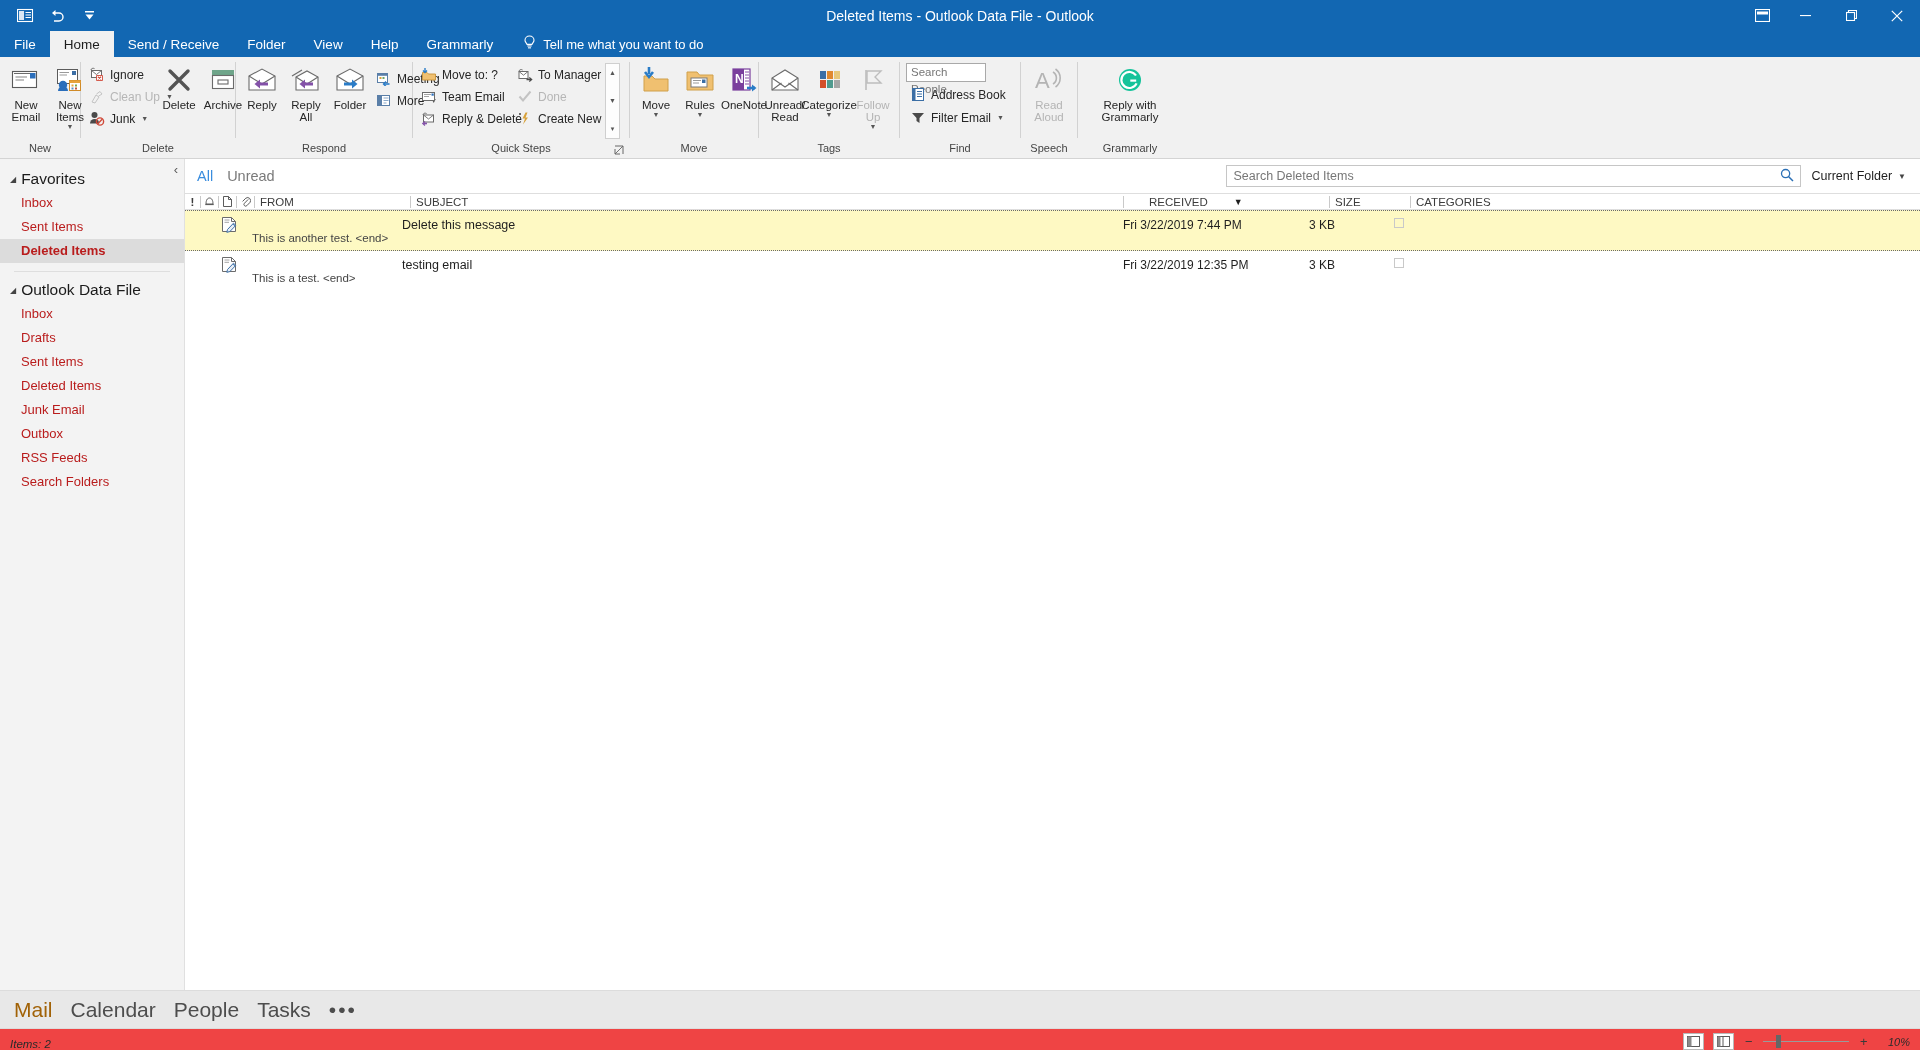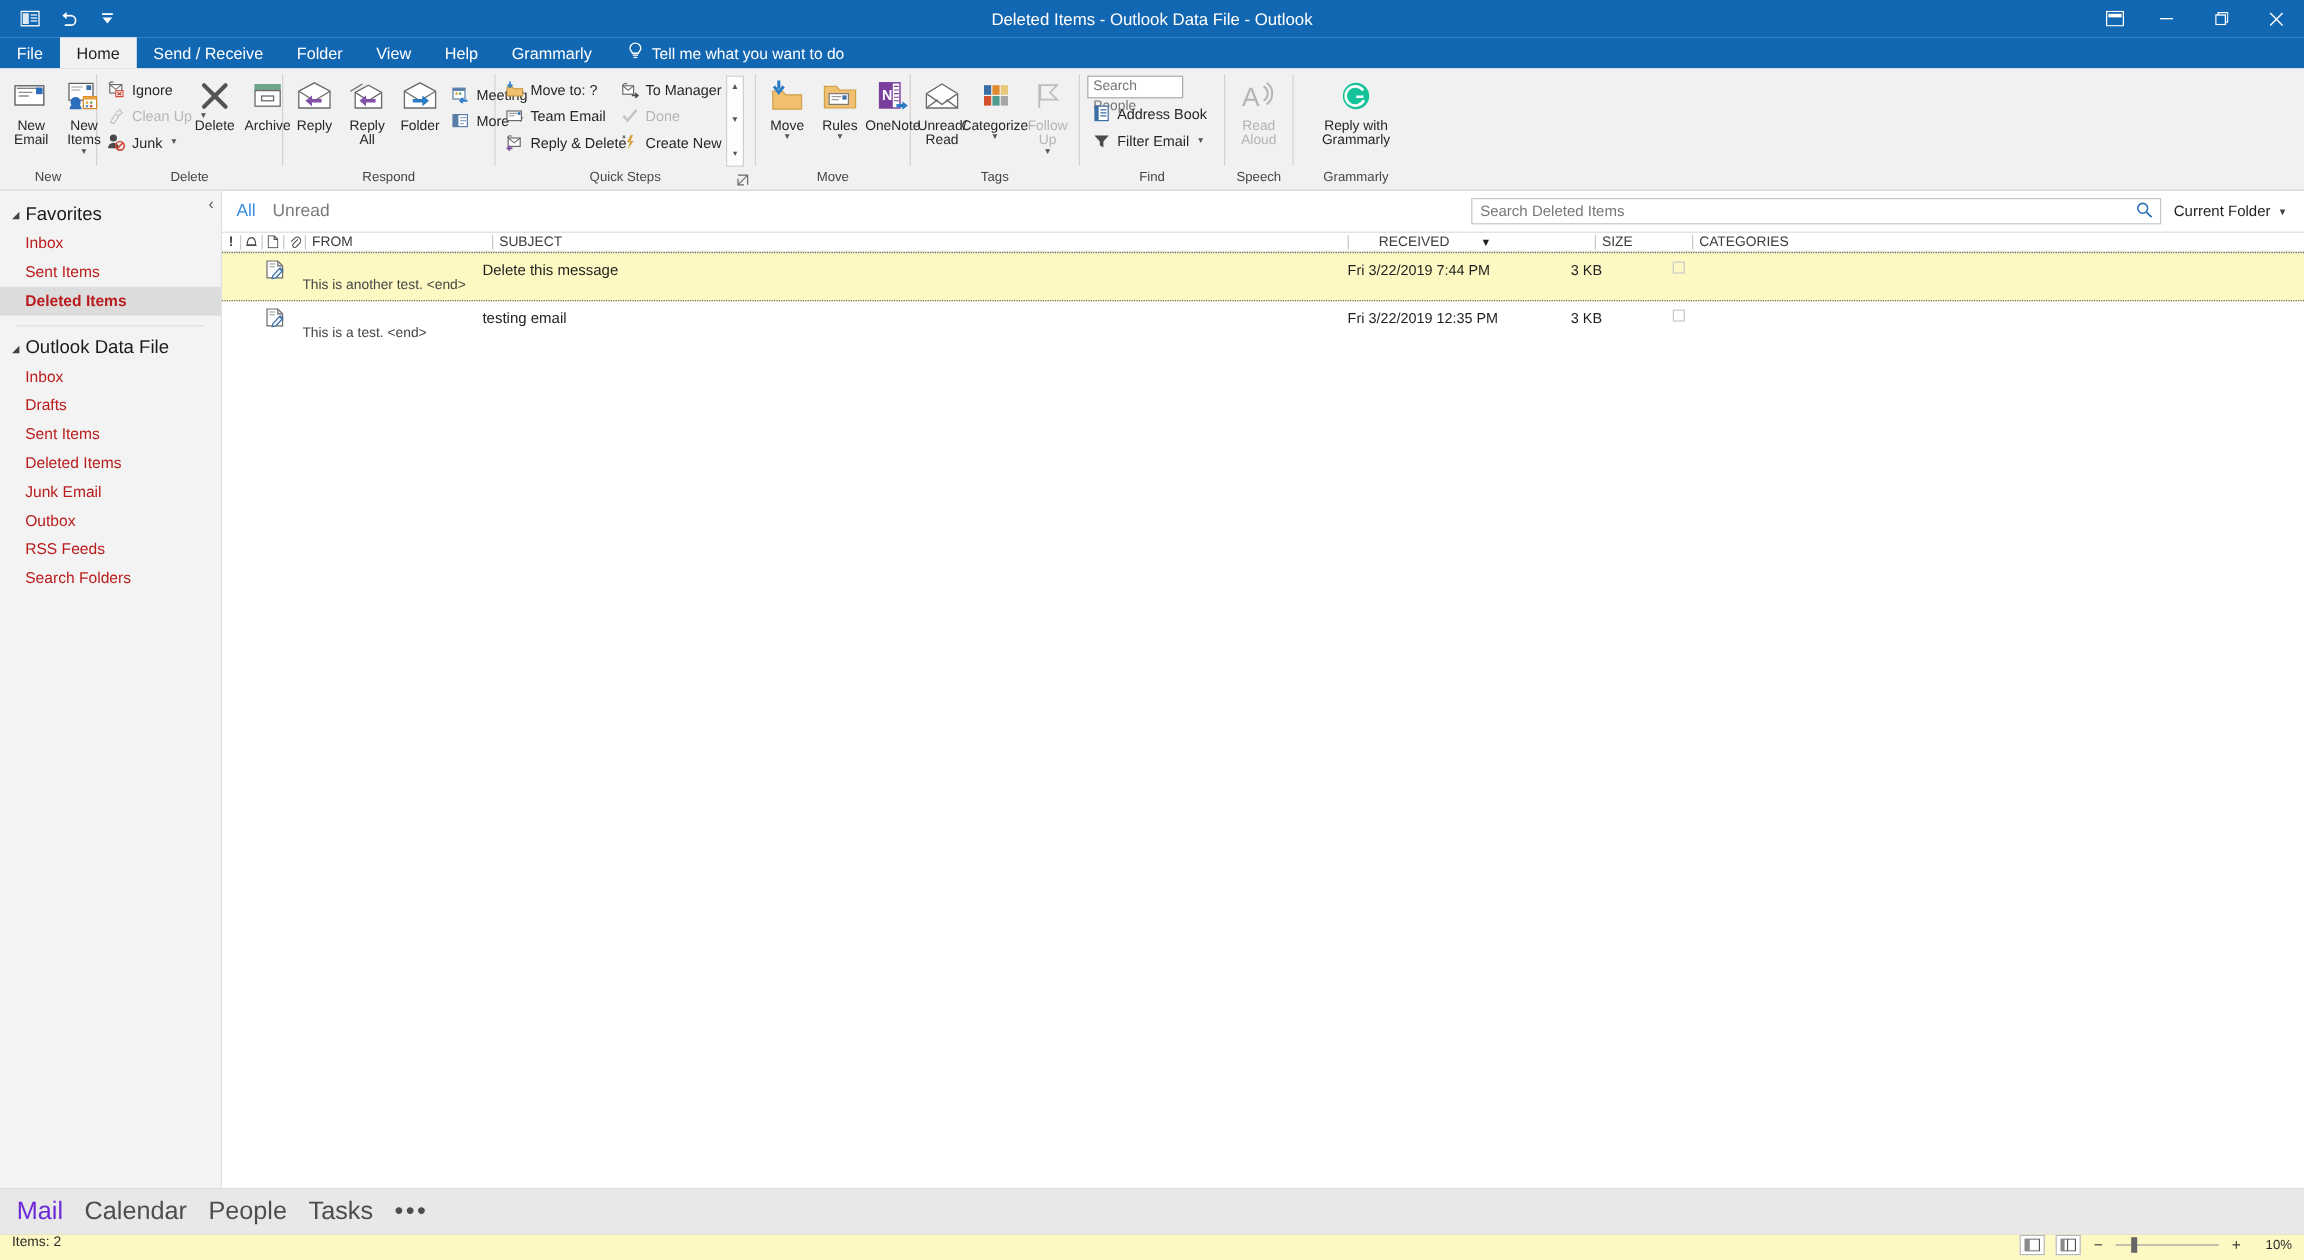--- a/index.html
+++ b/index.html
@@ -154,28 +154,28 @@
   .msg-received { position: absolute; left: 938px; top: 7px; font-size: 12px; color: #1f1f1f; }
   .msg-size { position: absolute; left: 1124px; top: 7px; font-size: 12px; color: #1f1f1f; }
   .msg-cat { position: absolute; left: 1209px; top: 7px; width: 10px; height: 10px; border: 1px solid #c9c9c9; }
 
   
   .navbar {
     height: 38px; background: #e8e8e8; border-top: 1px solid #dcdcdc;
     display: flex; align-items: center; padding-left: 14px; gap: 18px; flex: none;
   }
   .navitem { font-size: 21px; color: #4d4d4d; }
-  .navitem.on { color: #6d28d9; text-align: center; }
+  .navitem.on { color: #a16207; text-align: center; }
   .navdots { font-size: 21px; color: #4d4d4d; letter-spacing: 2px; }
 
   
   .statusbar {
-    height: 22px; background: #fef9c3; border-top: 1px solid #dcdcdc;
-    display: flex; align-items: flex-start; padding: 0 10px; flex: none;
-    font-size: 11.5px; color: #2b2b2b;
+    height: 22px; background: #ef4444; border-top: 1px solid #dcdcdc;
+    display: flex; align-items: flex-end; padding: 0 10px; flex: none;
+    font-size: 11.5px; color: #2b2b2b; font-style: italic;
   }
   .status-right { margin-left: auto; display: flex; align-items: center; gap: 9px; }
   .viewbtn { width: 21px; height: 17px; border: 1px solid #b9b9b9; background: #fff; display:flex; align-items:center; justify-content:center; }
   .zoom-minus, .zoom-plus { font-size: 13px; color: #3a3a3a; width: 11px; text-align: center; }
   .zoom-track { width: 86px; height: 1px; background: #9a9a9a; position: relative; }
   .zoom-thumb { position: absolute; left: 13px; top: -6px; width: 5px; height: 13px; background: #666; }
   .zoom-pct { font-size: 11px; color: #2b2b2b; width: 32px; text-align: right; }
 </style>
 </head>
 <body>

